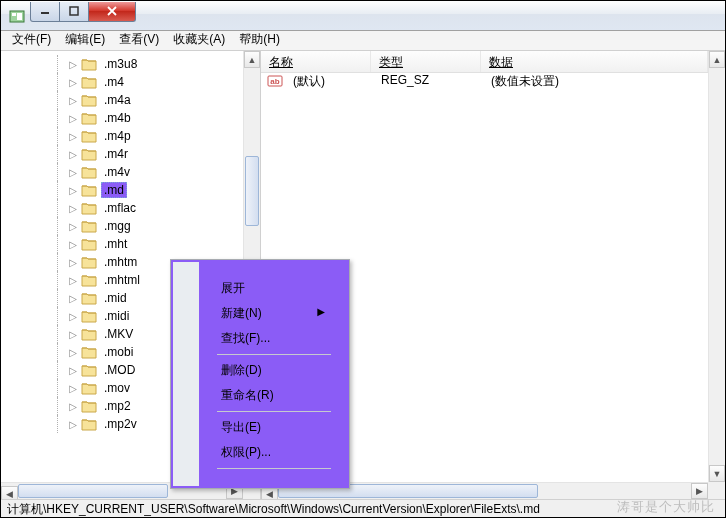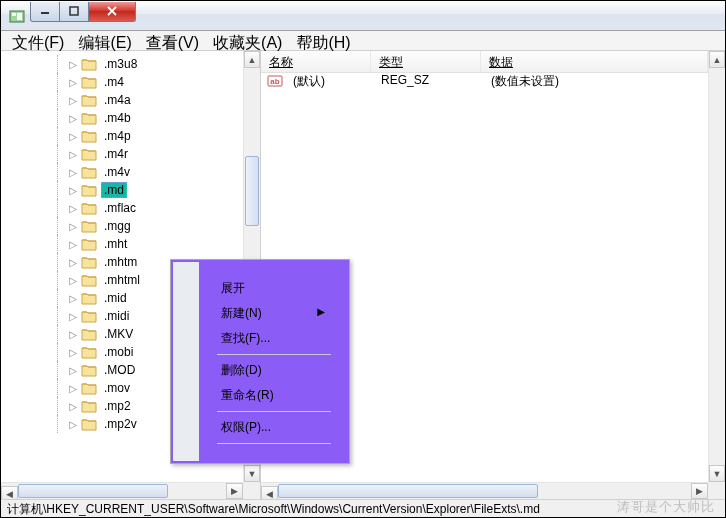--- a/index.html
+++ b/index.html
@@ -7,37 +7,37 @@
 
 .titlebar { height: 30px; background: linear-gradient(#fdfefe, #e8edf3 45%, #dde4ee 46%, #dfe7f2); display: flex; align-items: center; padding: 0 2px 0 8px; border-bottom: 1px solid #a0a0a0; }
 .titlebar .app-icon { width: 16px; height: 16px; margin-right: 6px; }
 .titlebar .title { font-size: 12px; color: #333; flex: 1; }
 .win-btns { display: flex; height: 20px; margin-top: -8px; }
 .win-btn { width: 30px; height: 20px; border: 1px solid #6b7f98; border-top: none; margin-left: -1px; display: flex; align-items: center; justify-content: center; font-size: 12px; }
 .win-min { background: linear-gradient(#e8eef6,#c9d6e8); border-bottom-left-radius: 3px; }
 .win-max { background: linear-gradient(#e8eef6,#c9d6e8); }
 .win-close { width: 48px; background: linear-gradient(#e99,#d43a2f 45%,#c12418 46%,#d95a4f); border-bottom-right-radius: 3px; color: #fff; font-weight: bold; }
 
-.menubar { height: 20px; background: #f4f4f4; border-bottom: 1px solid #d0d0d0; display: flex; align-items: flex-start; font-size: 16px; padding: 0 4px; }
+.menubar { height: 20px; background: #f4f4f4; border-bottom: 1px solid #d0d0d0; display: flex; align-items: flex-end; font-size: 12px; padding: 0 4px; }
 .menubar span { padding: 2px 7px; cursor: default; }
 
 .client { display: flex; height: 448px; background: #fff; }
 .panel { position: relative; overflow: hidden; }
 .left { width: 260px; border-right: 1px solid #d0d0d0; }
 .right { flex: 1; }
 
 .tree-wrap { position: absolute; inset: 0 17px 17px 0; overflow: hidden; }
 .tree { padding: 4px 0; font-size: 12px; }
 .tree-row { display: flex; align-items: center; height: 18px; padding-left: 48px; white-space: nowrap; }
 .tree-row .exp { width: 12px; color: #888; font-size: 10px; text-align: center; }
 .tree-row .vline { width: 18px; height: 18px; position: relative; }
 .tree-row .vline::before { content:""; position:absolute; left:8px; top:0; bottom:0; border-left:1px dotted #b0b0b0; }
 .folder-icon { width: 16px; height: 14px; margin: 0 4px 0 2px; }
 .tree-row.sel { }
-.tree-row.sel .lbl { background: #14b8a6; border: 1px dotted #7aa7d8; padding: 0 2px; }
+.tree-row.sel .lbl { background: #8b5cf6; border: 1px dotted #7aa7d8; padding: 0 2px; }
 .tree-row .lbl { padding: 0 3px; }
 
 .list-wrap { position: absolute; inset: 0 17px 17px 0; overflow: hidden; }
 .list-header { display: flex; height: 22px; background: linear-gradient(#fdfdfd,#f1f1f1); border-bottom: 1px solid #e0e0e0; font-size: 12px; }
 .list-header div { padding: 3px 8px; border-right: 1px solid #e8e8e8; text-decoration: underline; }
 .list-body { font-size: 12px; }
 .list-row { display: flex; height: 18px; align-items: flex-start; }
 .list-row div { padding: 0 8px; }
 .val-icon { width: 16px; height: 16px; margin-left: 6px; margin-right: 2px; flex-shrink:0; }
 
@@ -352,15 +352,16 @@
 
 <div class="ctx-menu">
   <div class="gutter"></div>
   <div class="ctx-item">展开</div>
   <div class="ctx-item"><span>新建(N)</span><span class="arrow">▶</span></div>
   <div class="ctx-item">查找(F)...</div>
   <div class="ctx-sep"></div>
   <div class="ctx-item">删除(D)</div>
   <div class="ctx-item">重命名(R)</div>
   <div class="ctx-sep"></div>
+  <div class="ctx-item">导出(E)</div>
   <div class="ctx-item">权限(P)...</div>
   <div class="ctx-sep"></div>
 </div>
 
 </body></html>

